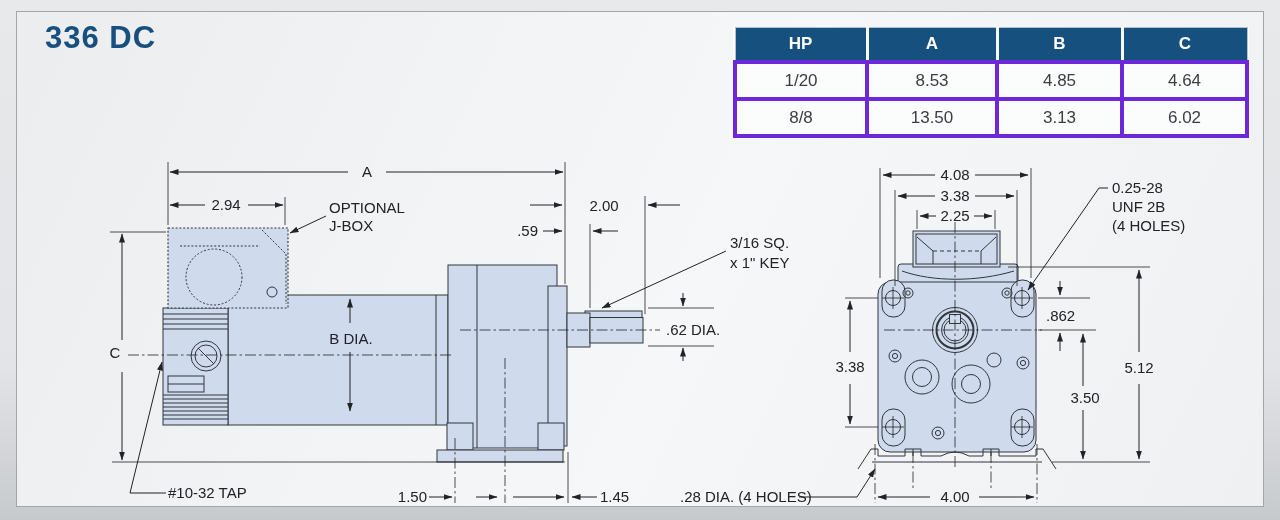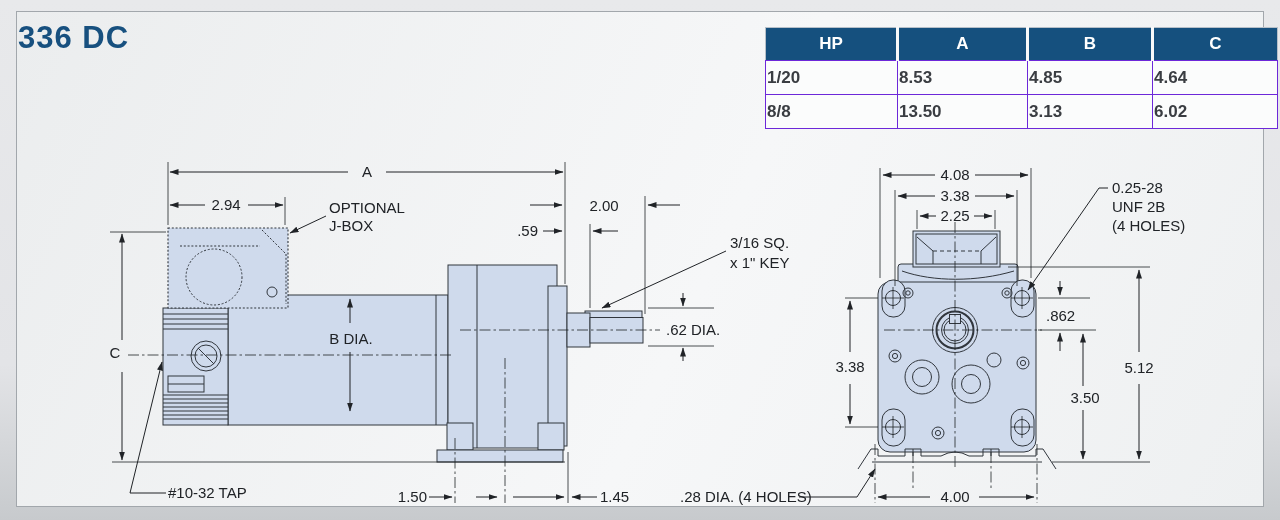--- a/index.html
+++ b/index.html
@@ -8,38 +8,37 @@
     background:linear-gradient(#e8e9eb 0%, #e3e4e7 70%, #c7cacd 100%);
     font-family:"Liberation Sans", sans-serif;
     position:relative;overflow:hidden;
   }
   .panel{
     position:absolute;left:16px;top:11px;width:1246px;height:494px;
     background:linear-gradient(115deg,#ebedee 0%,#f6f7f8 55%,#eef0f1 100%);
     border:1px solid #a2a7ac;
   }
   .title{
-    position:absolute;left:18px;top:20px;
+    position:absolute;left:45px;top:20px;
     font-size:31px;font-weight:bold;letter-spacing:1px;
     color:#17507f;
   }
   .dim-table{
     position:absolute;left:733px;top:27px;width:512px;
     border-collapse:collapse;table-layout:fixed;
-    background:#fbfcfc;border:1px solid #b7c0c9;margin-left:32px;
+    background:#fbfcfc;border:1px solid #b7c0c9;
   }
   .dim-table th{
     background:#15507e;color:#ffffff;font-size:17px;font-weight:bold;
     height:30px;border-left:3px solid #f8f9fa;
   }
   .dim-table th:first-child{border-left:none;}
   .dim-table td{
-    font-size:17px;color:#3a3d42;height:31px;
-    border:1px solid #6d28d9;
-    font-weight:bold;
+    text-align:center;font-size:17px;color:#3a3d42;height:31px;
+    border:4px solid #6d28d9;
   }
   svg{position:absolute;left:0;top:0;}
   .p{fill:#cfdaec;stroke:#31363d;stroke-width:1;}
   .s{fill:none;stroke:#31363d;stroke-width:1;}
   .s2{fill:none;stroke:#31363d;stroke-width:2;}
   .pj{fill:#cfdaec;stroke:#31363d;stroke-width:1.1;stroke-dasharray:2 1.8;}
   .sd{fill:none;stroke:#31363d;stroke-width:1;stroke-dasharray:2 1.8;}
   .dsh{stroke-dasharray:4 3;}
   .dim{stroke:#202327;stroke-width:1;fill:none;}
   .ext{stroke:#202327;stroke-width:0.8;fill:none;}

